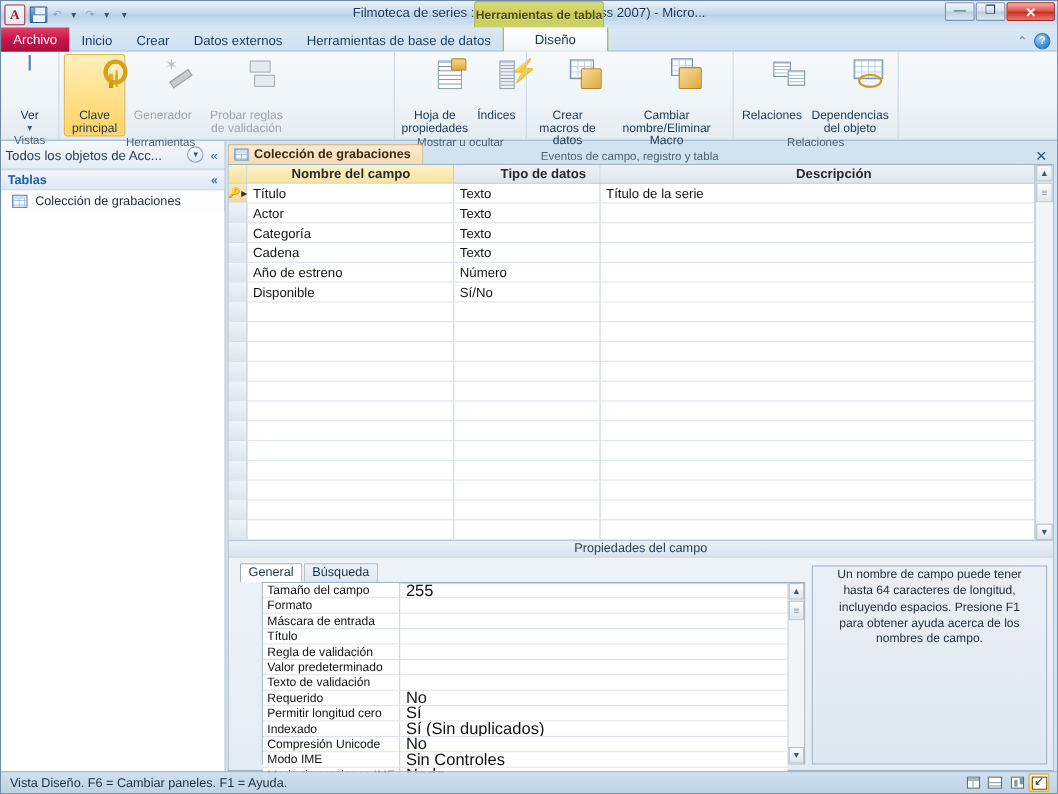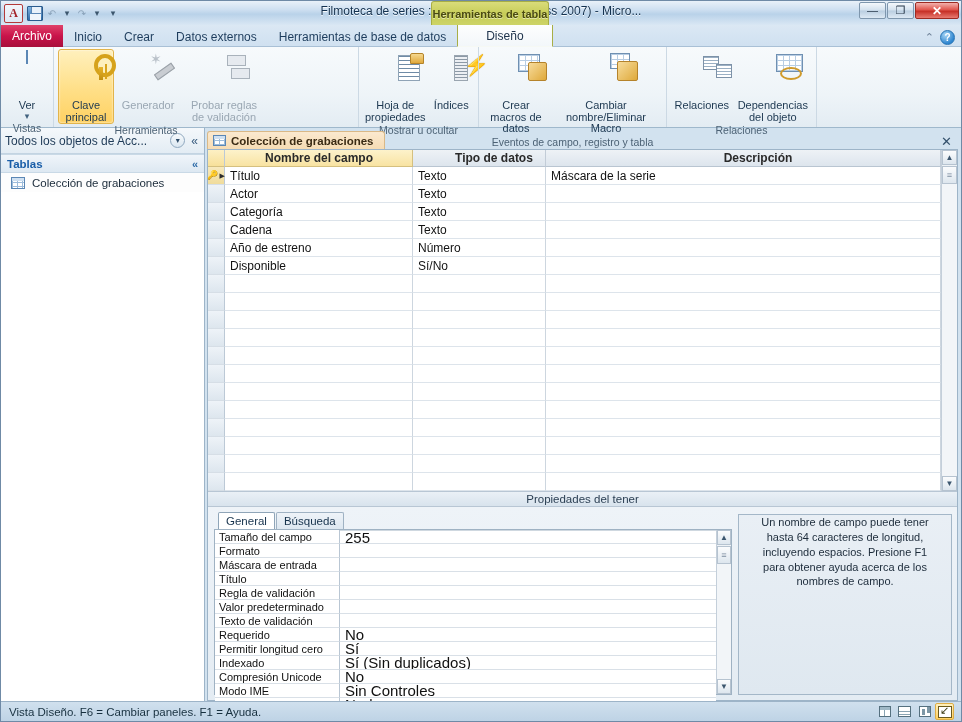--- a/index.html
+++ b/index.html
@@ -366,21 +366,21 @@
   .proptabs { height: 18px; display: flex; align-items: flex-end; gap: 1px; padding-left: 4px; }
   .ptab {
     height: 17px; padding: 0 7px; font-size: 11.5px; color: #16324c;
     border: 1px solid #9fb2c3; border-bottom: none; border-radius: 2px 2px 0 0;
     background: linear-gradient(180deg,#eef3f8,#dde7f0);
     display: flex; align-items: center;
   }
   .ptab.active { background: #fff; border-color: #8fa5b8; position: relative; z-index: 2; }
   .proplist {
     flex: 1; min-height: 0; display: flex;
-    border: 1px solid #9fb2c3; background: #fff;
+    border: 1px solid #9fb2c3; background: #fff; margin-left: 24px;
   }
   .proprows { flex: 1; min-width: 0; display: flex; flex-direction: column; }
   .prow { height: 14px; display: flex; flex: none; }
   .plabel {
     width: 125px; flex: none; border-right: 1px solid #b9c6d3; border-bottom: 1px solid #d9e0e7;
     padding-left: 4px; font-size: 11px; color: #101010; display: flex; align-items: center;
     background: #fff; overflow: hidden; white-space: nowrap;
   }
   .pvalue {
     flex: 1; border-bottom: 1px solid #d9e0e7; padding-left: 5px;
@@ -587,21 +587,21 @@
               <div class="cell-desc">Descripción</div>
             </div>
             <div id="grid-rows">
                 <div class="grow selrow">
                   <div class="sel-cell pk">
                     <span class="pk-key">🔑</span>
                     <span class="pk-arrow">▶</span>
                   </div>
                   <div class="cell-name">Título</div>
                   <div class="cell-type">Texto</div>
-                  <div class="cell-desc">Máscara de la serie</div>
+                  <div class="cell-desc">Título de la serie</div>
                 </div>
                 <div class="grow">
                   <div class="sel-cell"></div>
                   <div class="cell-name">Actor</div>
                   <div class="cell-type">Texto</div>
                   <div class="cell-desc"></div>
                 </div>
                 <div class="grow">
                   <div class="sel-cell"></div>
                   <div class="cell-name">Categoría</div>
@@ -701,21 +701,21 @@
               </div>
           </div>
           <div class="gridscroll">
             <div class="sb-btn">▲</div>
             <div class="sb-thumb"></div>
             <div class="sb-track"></div>
             <div class="sb-btn">▼</div>
           </div>
         </div>
 
-        <div class="propsbar">Propiedades del tener</div>
+        <div class="propsbar">Propiedades del campo</div>
 
         <div class="propsarea">
           <div class="proptabsblock">
             <div class="proptabs">
               <div class="ptab active">General</div>
               <div class="ptab">Búsqueda</div>
             </div>
             <div class="proplist">
               <div class="proprows" id="prop-rows">
                   <div class="prow first">

